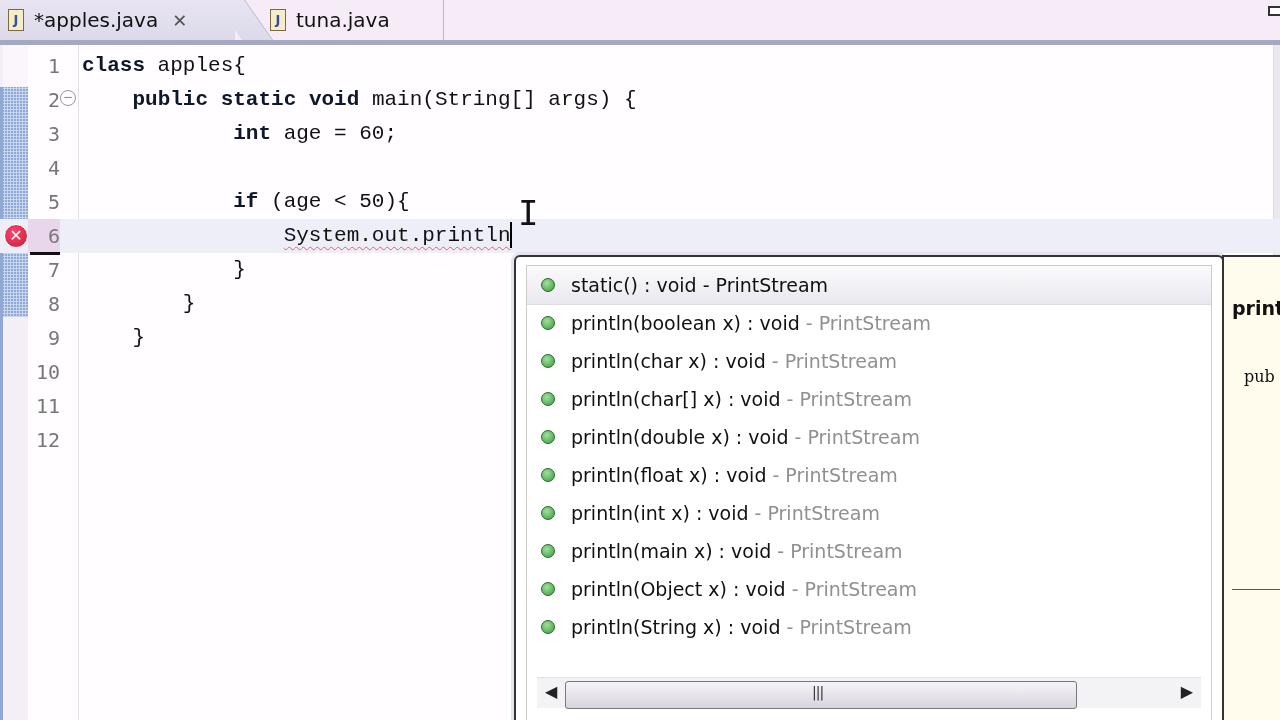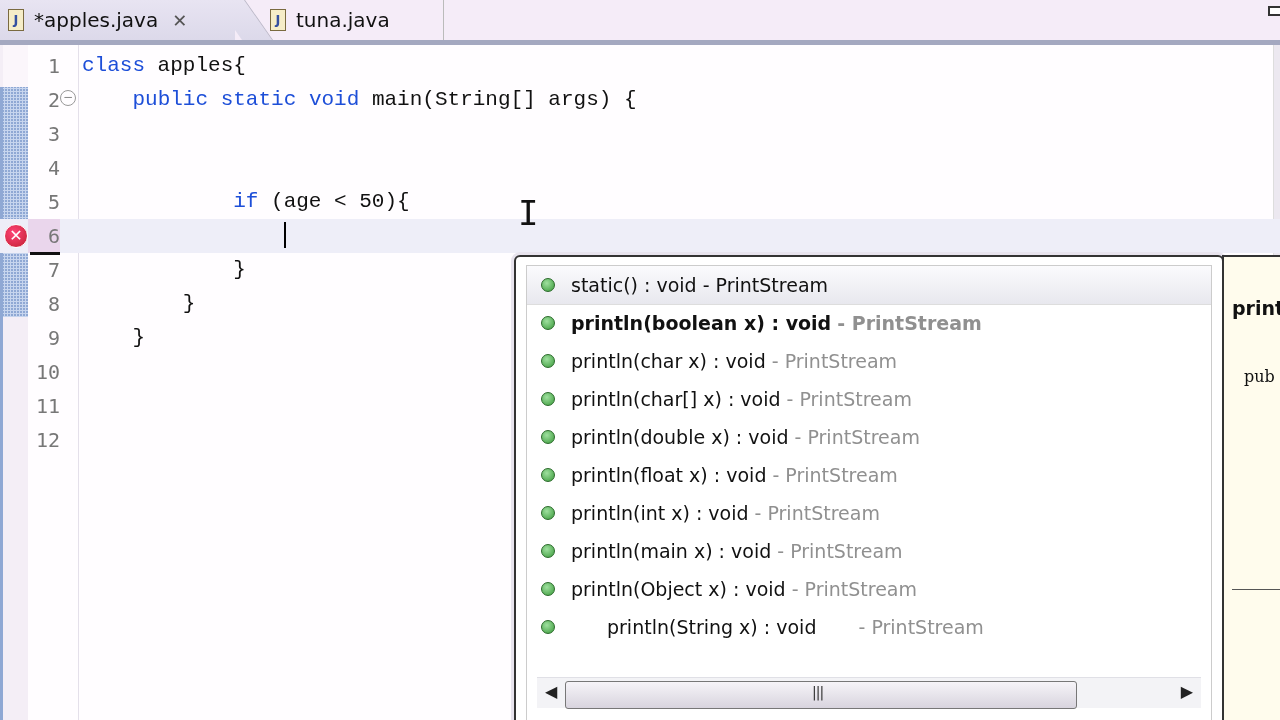--- a/index.html
+++ b/index.html
@@ -24,21 +24,21 @@
   .overview-bar .top { position:absolute; left:3px; top:0; width:25px; height:42px; background:#fbf6fb; }
   .overview-bar .dotted { position:absolute; left:3px; top:42px; width:25px; height:230px;
      background-color:#8fa8d4; background-image:radial-gradient(#c7d5ee 1px, transparent 1.2px); background-size:3px 3px; }
   .overview-bar .edge { position:absolute; left:0; top:42px; width:3px; height:633px; background:#8fa8d4; }
   .gutter-sep { position:absolute; left:78px; top:0; width:1px; height:675px; background:#e4e0ea; }
   .right-ruler { position:absolute; right:0; top:0; width:6px; height:210px; background:#ece8f0; border-left:1px solid #ddd; }
 
   .line { position:absolute; left:0; height:34px; width:1280px; }
   .lnum { position:absolute; left:28px; width:32px; text-align:right; font-family:"DejaVu Sans Mono", monospace; font-size:20px; color:#777; line-height:34px; }
   .code { position:absolute; left:82px; font-family:"Liberation Mono","DejaVu Sans Mono", monospace; font-size:21px; line-height:34px; white-space:pre; color:#111; }
-  .kw { color:#1d4ed8; font-weight:normal; }
+  .kw { color:#0f172a; font-weight:bold; }
   .cur-line { background:#eeeef8; }
   .cur-num { background:#ead6ec; }
   .err-icon { position:absolute; left:4px; top:5px; width:22px; height:22px; border-radius:50%; background:radial-gradient(circle at 40% 35%,#f47,#c02030); color:#fff; font-size:16px; font-weight:bold; text-align:center; line-height:22px; border:1px solid #fff; }
   .fold-icon { position:absolute; left:60px; top:7px; width:14px; height:14px; border-radius:50%; border:1px solid #999; font-size:12px; line-height:13px; text-align:center; color:#888; }
   .underline-bar { position:absolute; left:30px; top:33px; width:30px; height:3px; background:#111; }
   .squiggle { text-decoration:underline wavy #e06080; text-underline-offset:5px; text-decoration-thickness:1px; }
   .caret { display:inline-block; width:2px; height:26px; background:#000; vertical-align:middle; }
   .ibeam { position:absolute; left:518px; top:148px; font-family:"DejaVu Sans Mono", monospace; font-size:34px; color:#111; }
 
   
@@ -91,34 +91,35 @@
         <div class="lnum">1</div>
         <div class="code"><span class="kw">class</span><span> apples{</span></div>
       </div>
       <div class="line" style="top: 38px;">
         <div class="lnum">2</div>
         <div class="fold-icon">−</div>
         <div class="code"><span>    </span><span class="kw">public</span><span> </span><span class="kw">static</span><span> </span><span class="kw">void</span><span> main(String[] args) {</span></div>
       </div>
       <div class="line" style="top: 72px;">
         <div class="lnum">3</div>
+        <div class="code"><span>            </span><span class="kw">int</span><span> age = 60;</span></div>
       </div>
       <div class="line" style="top: 106px;">
         <div class="lnum">4</div>
         <div class="code"></div>
       </div>
       <div class="line" style="top: 140px;">
         <div class="lnum">5</div>
         <div class="code"><span>            </span><span class="kw">if</span><span> (age &lt; 50){</span></div>
       </div>
       <div class="line cur-line" style="top: 174px;">
         <div class="lnum cur-num">6</div>
         <div class="err-icon">✕</div>
         <div class="underline-bar"></div>
-        <div class="code"><span>                </span><span class="caret"></span></div>
+        <div class="code"><span>                </span><span class="squiggle">System.out.println</span><span class="caret"></span></div>
       </div>
       <div class="line" style="top: 208px;">
         <div class="lnum">7</div>
         <div class="code"><span>            }</span></div>
       </div>
       <div class="line" style="top: 242px;">
         <div class="lnum">8</div>
         <div class="code"><span>        }</span></div>
       </div>
       <div class="line" style="top: 276px;">
@@ -142,21 +143,21 @@
 </div>
 
 <div class="assist">
   <div class="assist-inner">
     <div id="items">
         <div class="item sel" style="top: 0px;">
           <span class="dot"></span>
           <span>static() : void</span>
           <span class="type"><span> - </span><span>PrintStream</span></span>
         </div>
-        <div class="item" style="top: 38px; font-weight: bold;">
+        <div class="item" style="top: 38px;">
           <span class="dot"></span>
           <span>println(boolean x) : void</span>
           <span class="type"><span> - </span><span>PrintStream</span></span>
         </div>
         <div class="item" style="top: 76px;">
           <span class="dot"></span>
           <span>println(char x) : void</span>
           <span class="type"><span> - </span><span>PrintStream</span></span>
         </div>
         <div class="item" style="top: 114px;">
@@ -182,21 +183,21 @@
         <div class="item" style="top: 266px;">
           <span class="dot"></span>
           <span>println(main x) : void</span>
           <span class="type"><span> - </span><span>PrintStream</span></span>
         </div>
         <div class="item" style="top: 304px; align-items: center;">
           <span class="dot"></span>
           <span>println(Object x) : void</span>
           <span class="type"><span> - </span><span>PrintStream</span></span>
         </div>
-        <div class="item" style="top: 342px; gap: 36px;">
+        <div class="item" style="top: 342px;">
           <span class="dot"></span>
           <span>println(String x) : void</span>
           <span class="type"><span> - </span><span>PrintStream</span></span>
         </div>
       </div>
     <div class="hscroll">
       <span class="arr-l">◀</span>
       <div class="thumb">
         <span class="grip">|||</span>
       </div>

